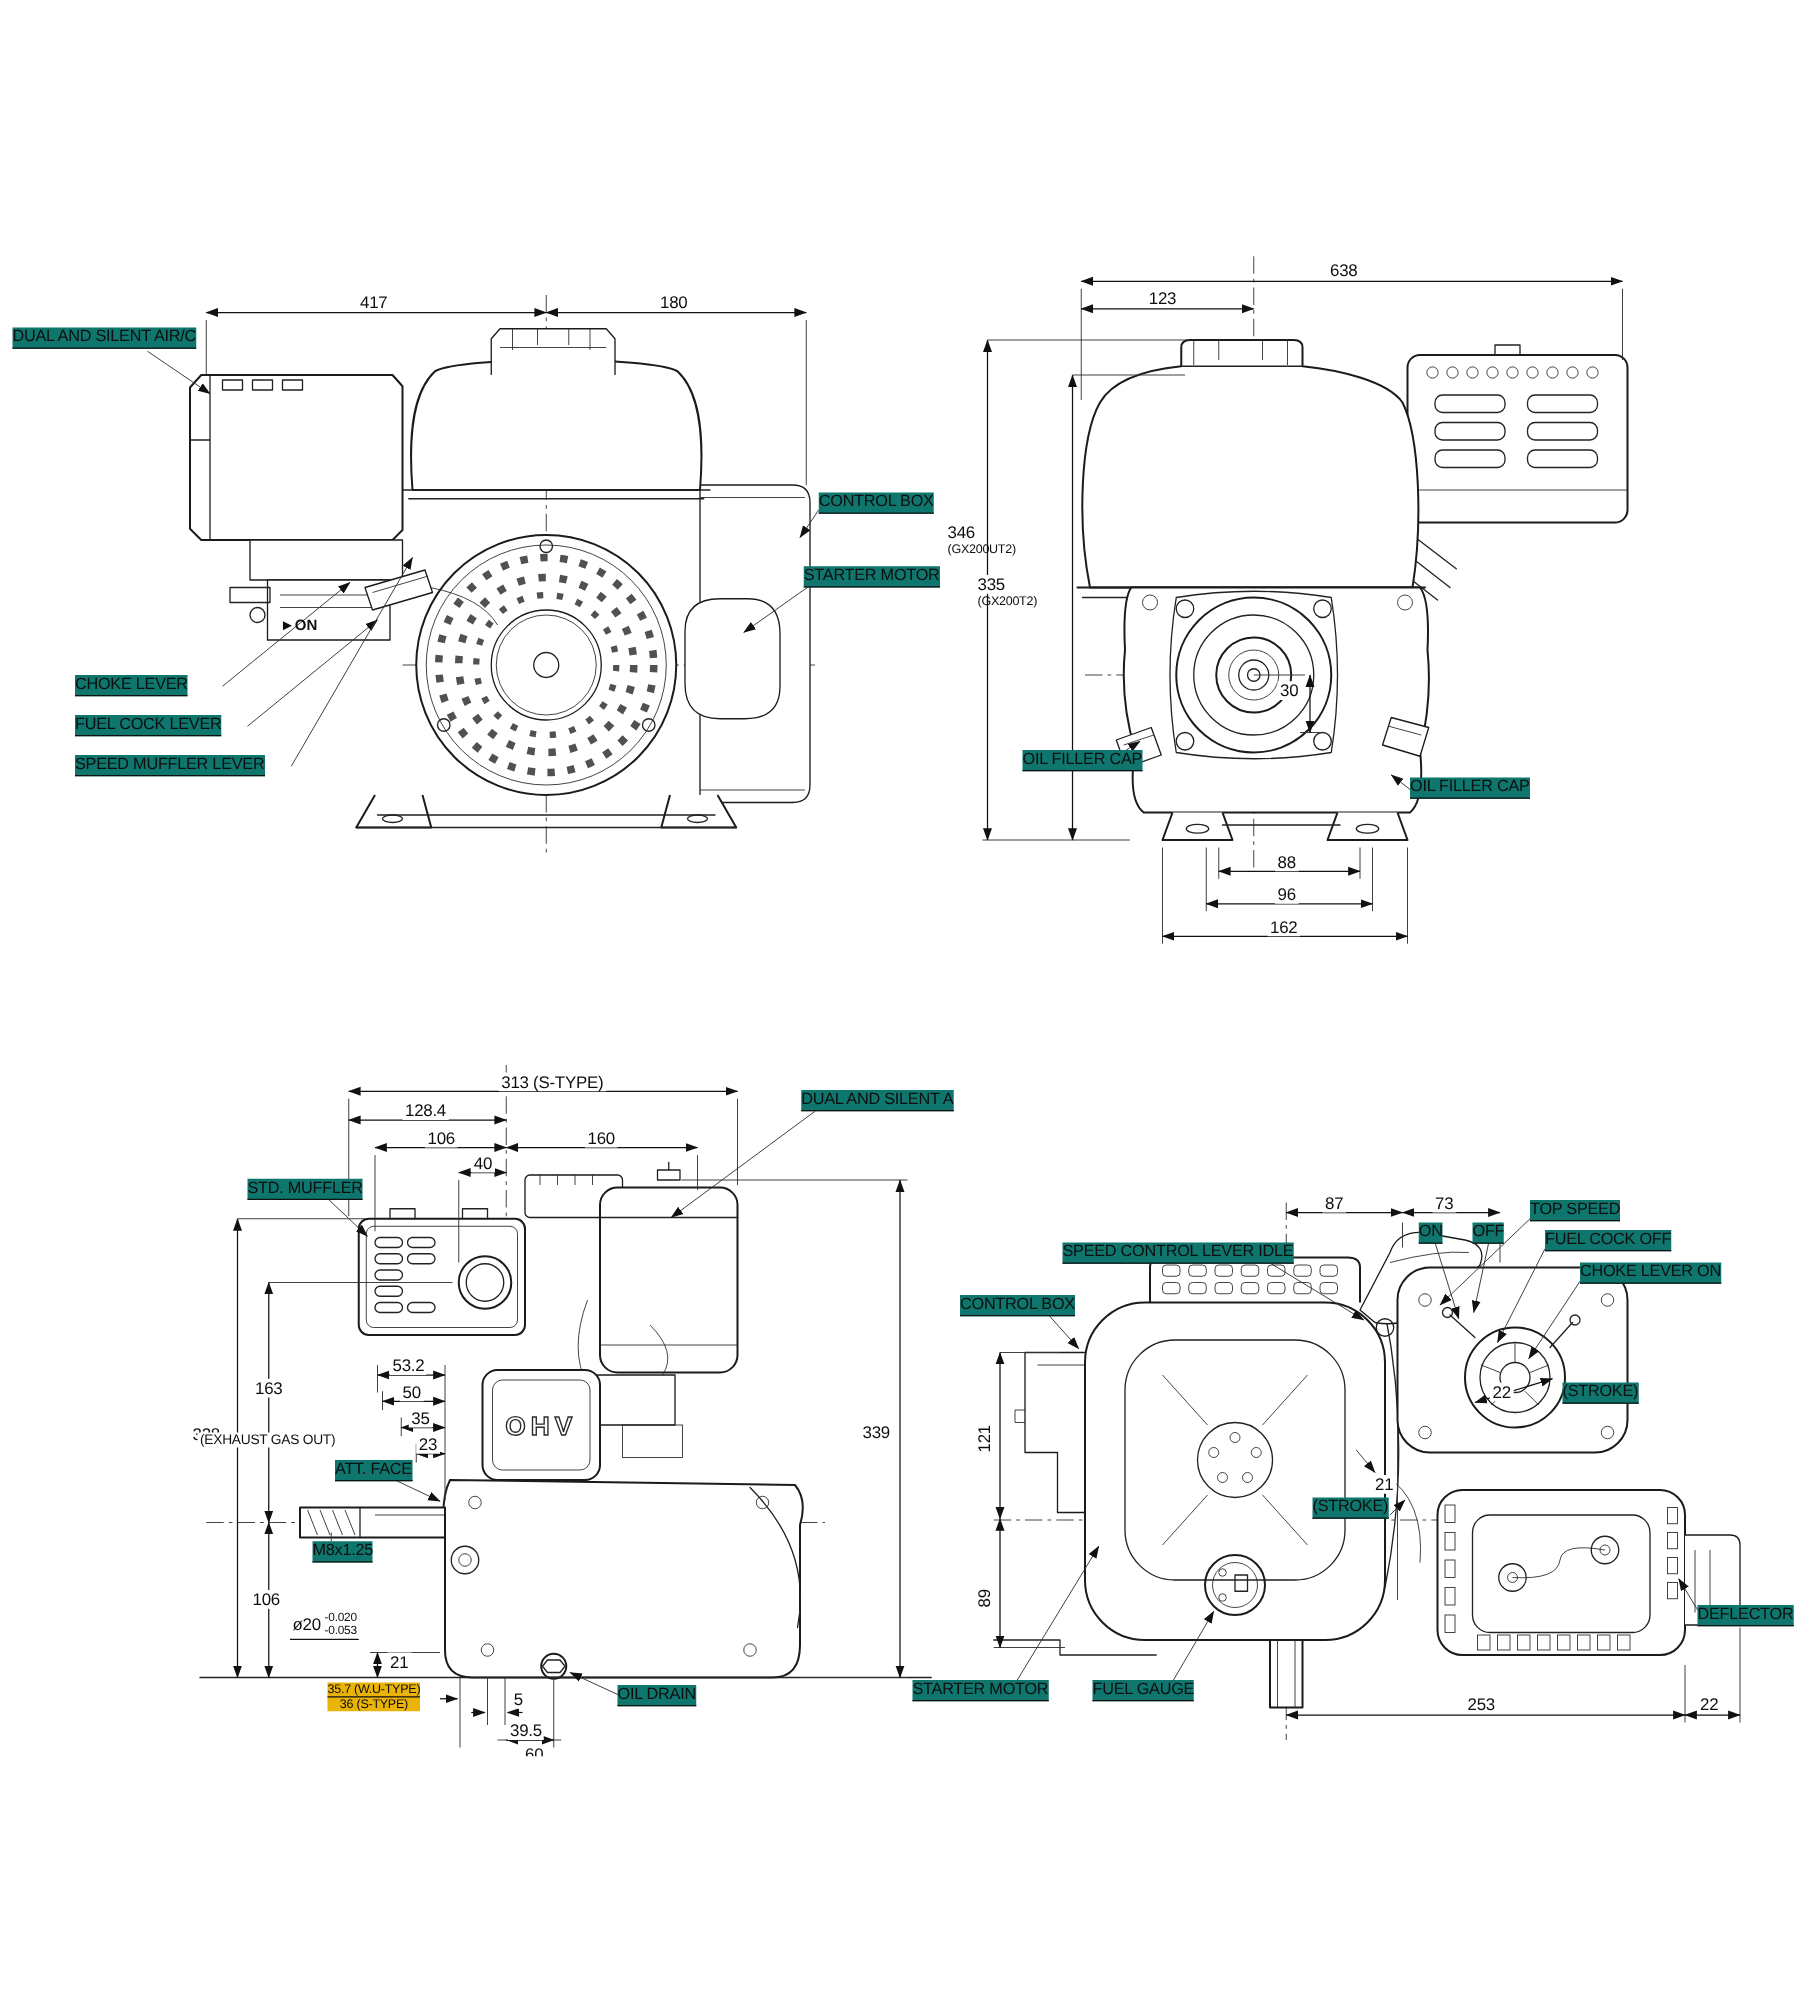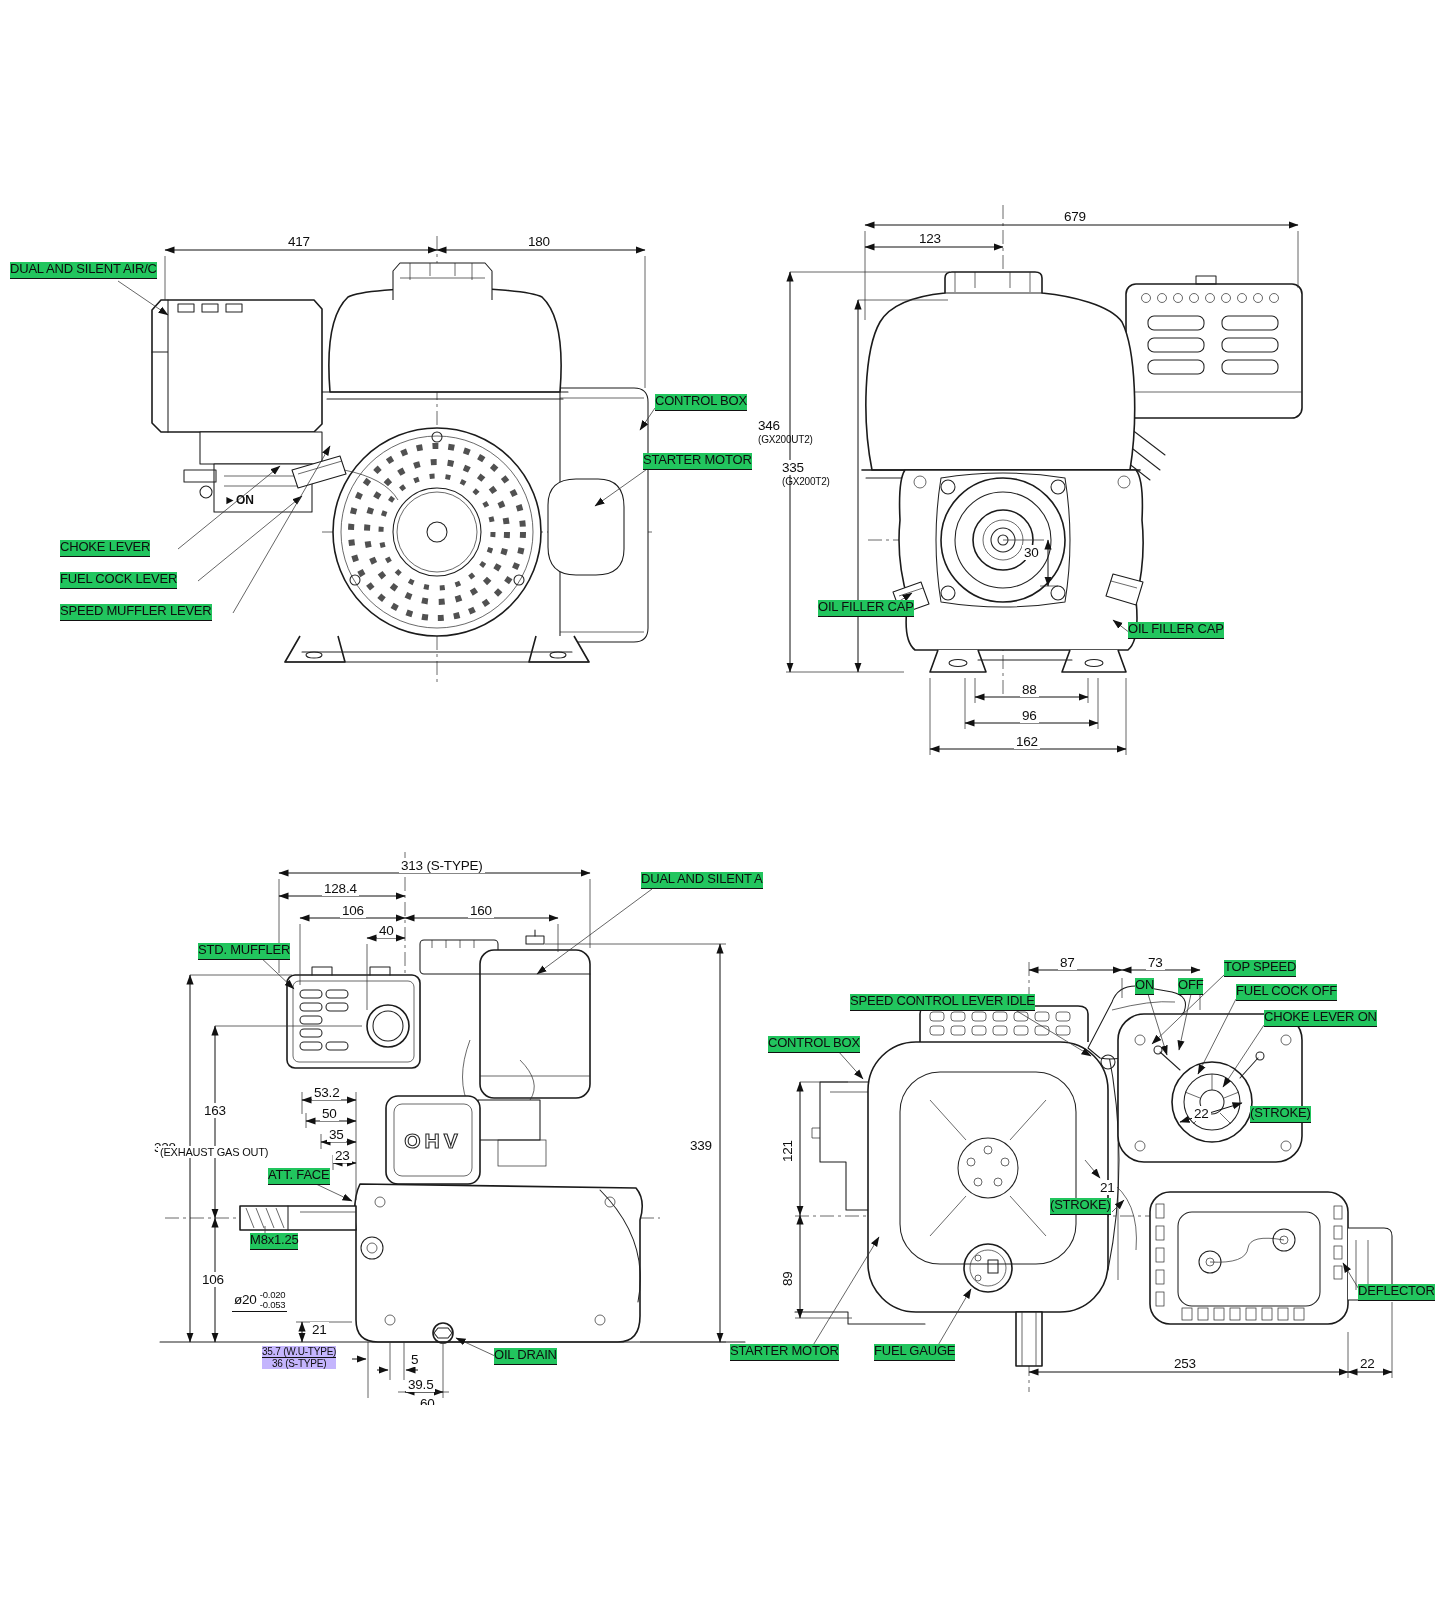--- a/index.html
+++ b/index.html
@@ -11,21 +11,21 @@
   .fw2{fill:#fff;stroke:#1b1b1b;stroke-width:1.05;stroke-linejoin:round;}
   .o2{fill:none;stroke:#222;stroke-width:1.05;stroke-linejoin:round;stroke-linecap:round;}
   .o3{fill:none;stroke:#2a2a2a;stroke-width:0.7;}
   .dl{fill:none;stroke:#111;stroke-width:1;}
   .xl{fill:none;stroke:#333;stroke-width:0.75;}
   .cl{fill:none;stroke:#444;stroke-width:0.8;stroke-dasharray:14 4 3 4;}
   .slots{fill:none;stroke:#333;opacity:.85;}
   .ohvtxt{font:700 21px "Liberation Sans",sans-serif;fill:#fff;stroke:#2a2a2a;stroke-width:1.1;letter-spacing:4px;}
   .t{position:absolute;font-size:13px;line-height:1.12;color:#0e0e0e;letter-spacing:-0.2px;white-space:nowrap;}
   .dim{font-size:13.5px;background:#fff;padding:0 2px;}
-  .lbl{border-bottom:1.2px solid #111;padding-bottom:1px;background:#22c55e;}
+  .lbl{border-bottom:1.2px solid #111;padding-bottom:1px;background:#0f766e;}
   .sm{font-size:10px;}
   .xs{font-size:9.5px;line-height:1.05;}
   .ctr{white-space:normal;}
   .rot{transform:rotate(-90deg);transform-origin:top left;}
   .clip{height:9px;overflow:hidden;}
   .bold{font-weight:700;font-size:12px;letter-spacing:0;}
   .frac1{border-bottom:1.2px solid #111;}
 </style>
 </head>
 <body>
@@ -377,21 +377,21 @@
 <span class="t lbl" style="left:10px;top:262px">DUAL AND SILENT AIR/C</span>
 <span class="t lbl" style="left:60px;top:540px">CHOKE LEVER</span>
 <span class="t lbl" style="left:60px;top:572px">FUEL COCK LEVER</span>
 <span class="t lbl" style="left:60px;top:604px">SPEED MUFFLER LEVER</span>
 <span class="t lbl" style="left:655px;top:394px">CONTROL BOX</span>
 <span class="t lbl" style="left:643px;top:453px">STARTER MOTOR</span>
 <span class="t dim" style="left:286px;top:234px">417</span>
 <span class="t dim" style="left:526px;top:234px">180</span>
 <span class="t bold" style="left:224px;top:494px"><span>►</span><span>ON</span></span>
 
-<span class="t dim" style="left:1062px;top:209px">679</span>
+<span class="t dim" style="left:1062px;top:209px">638</span>
 <span class="t dim" style="left:917px;top:231px">123</span>
 <div class="t ctr" style="left:758px;top:418px;width:86px">
   <div class="dim" style="display:inline-block;padding:0">346</div>
   <div class="sm">(GX200UT2)</div>
 </div>
 <div class="t ctr" style="left:782px;top:460px;width:86px">
   <div class="dim" style="display:inline-block;padding:0">335</div>
   <div class="sm">(GX200T2)</div>
 </div>
 <span class="t dim" style="left:1022px;top:545px">30</span>
@@ -420,21 +420,21 @@
 <span class="t lbl" style="left:250px;top:1233px">M8x1.25</span>
 <span class="t dim" style="left:200px;top:1272px">106</span>
 <div class="t" style="left:232px;top:1290px;display:flex;align-items:center;gap:3px;border-bottom:1.2px solid #111;padding:0 2px 1px;background:#fff">
   <span class="dim" style="position:static;padding:0">ø20</span>
   <span style="display:inline-flex;flex-direction:column">
     <span class="xs">-0.020</span>
     <span class="xs">-0.053</span>
   </span>
 </div>
 <span class="t dim" style="left:310px;top:1322px">21</span>
-<div class="t" style="left:262px;top:1346px;text-align:center;background:#c4b5fd">
+<div class="t" style="left:262px;top:1346px;text-align:center;background:#eab308">
   <div class="sm frac1">35.7 (W.U-TYPE)</div>
   <div class="sm">36 (S-TYPE)</div>
 </div>
 <span class="t dim" style="left:409px;top:1352px">5</span>
 <span class="t dim" style="left:406px;top:1377px">39.5</span>
 <span class="t dim clip" style="left:418px;top:1396px">60</span>
 <span class="t lbl" style="left:494px;top:1348px">OIL DRAIN</span>
 
 <span class="t dim" style="left:1058px;top:955px">87</span>
 <span class="t dim" style="left:1146px;top:955px">73</span>

